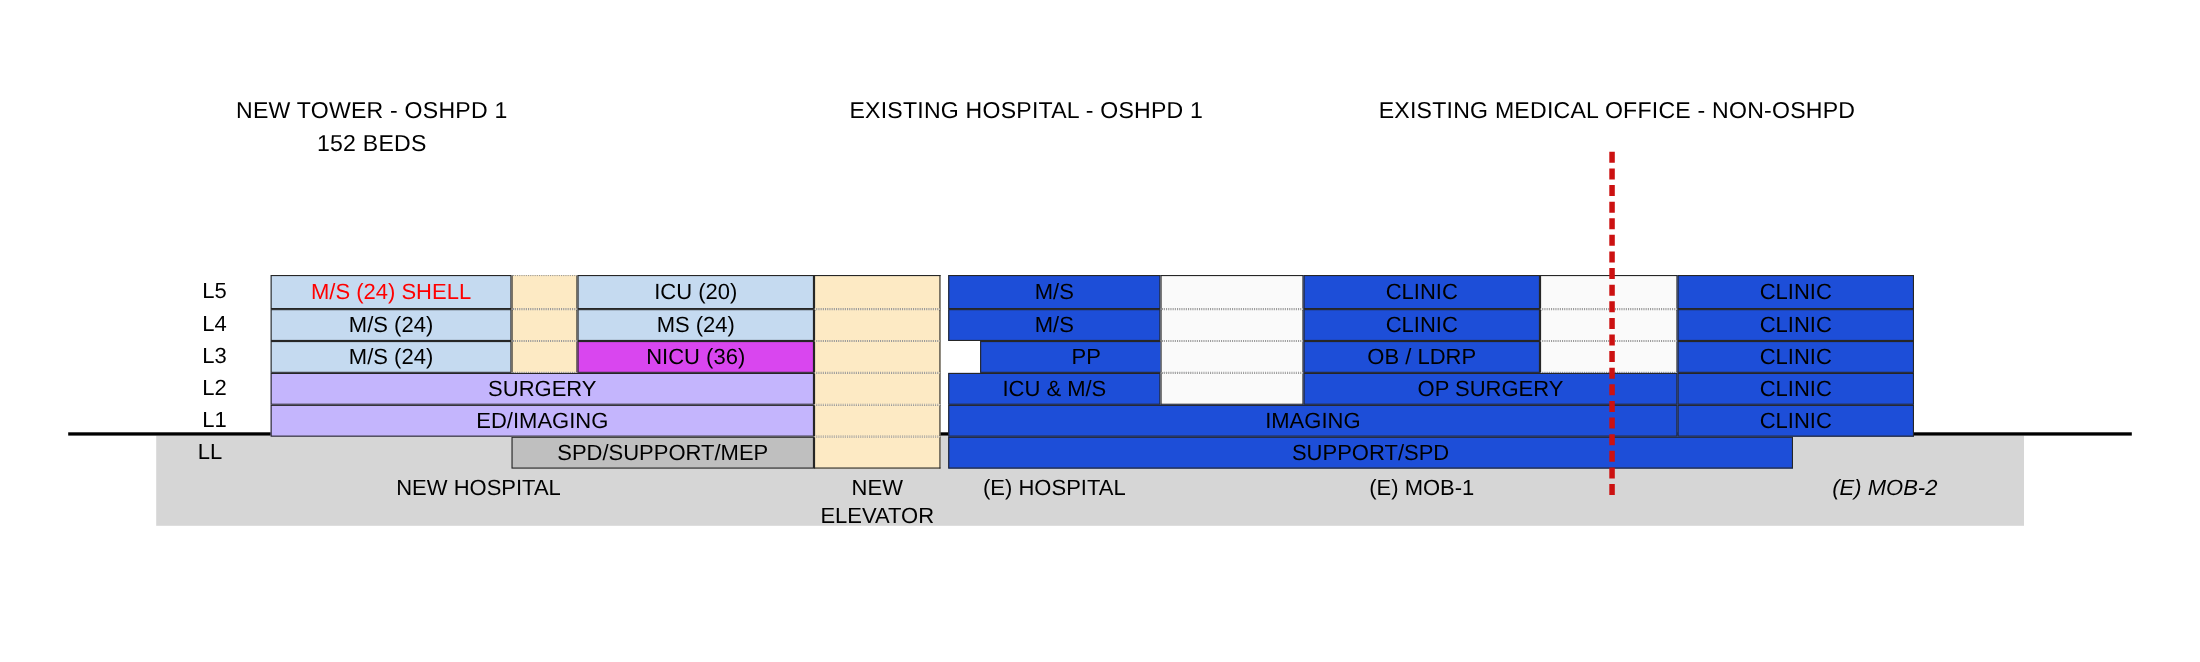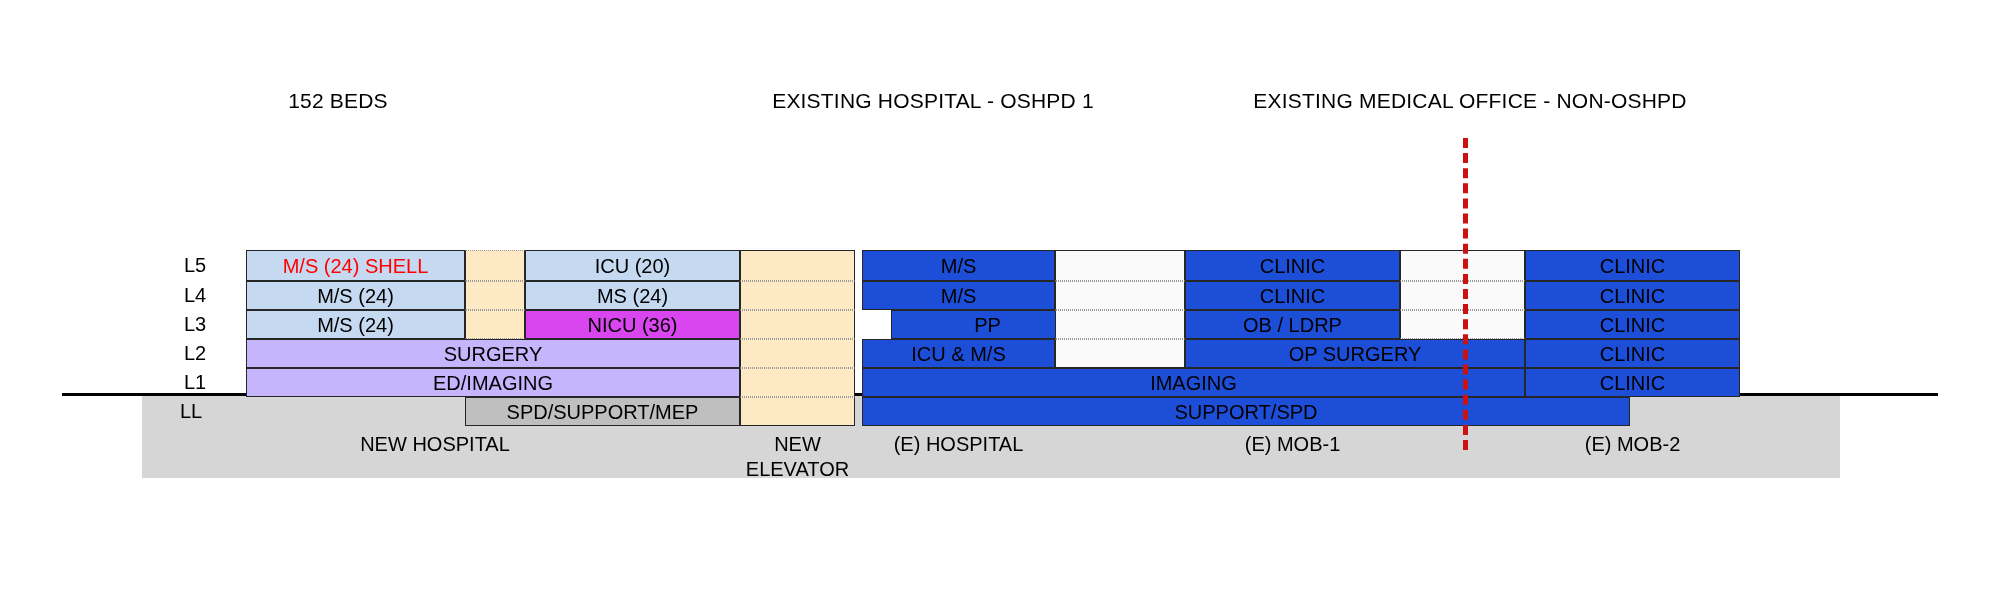--- a/index.html
+++ b/index.html
@@ -60,20 +60,21 @@
 <body>
 
 <div id="stage">
 
   <div class="ground-band" style="left:142px;top:396px;width:1698px;height:82px;"></div>
 
   <div class="grade-line" style="left:62px;top:393px;width:1876px;"></div>
 
   <div id="headings">
       <div class="heading" style="left: 193px; top: 86px; width: 290px;">
+        <div>NEW TOWER - OSHPD 1</div>
         <div>152 BEDS</div>
       </div>
       <div class="heading" style="left: 718px; top: 86px; width: 430px;">
         <div>EXISTING HOSPITAL - OSHPD 1</div>
       </div>
       <div class="heading" style="left: 1190px; top: 86px; width: 560px;">
         <div>EXISTING MEDICAL OFFICE - NON-OSHPD</div>
       </div>
     </div>
 
@@ -218,18 +219,18 @@
       <div class="bcap" style="left: 740px; top: 432px; width: 115px;">
         <div>NEW</div>
         <div>ELEVATOR</div>
       </div>
       <div class="bcap" style="left: 862px; top: 432px; width: 193px;">
         <div>(E) HOSPITAL</div>
       </div>
       <div class="bcap" style="left: 1185px; top: 432px; width: 215px;">
         <div>(E) MOB-1</div>
       </div>
-      <div class="bcap" style="left: 1525px; top: 432px; width: 215px;">
+      <div class="bcap" style="left: 1606px; top: 432px; width: 215px; font-style: italic;">
         <div>(E) MOB-2</div>
       </div>
     </div>
 
 </div>
 
 </body></html>

